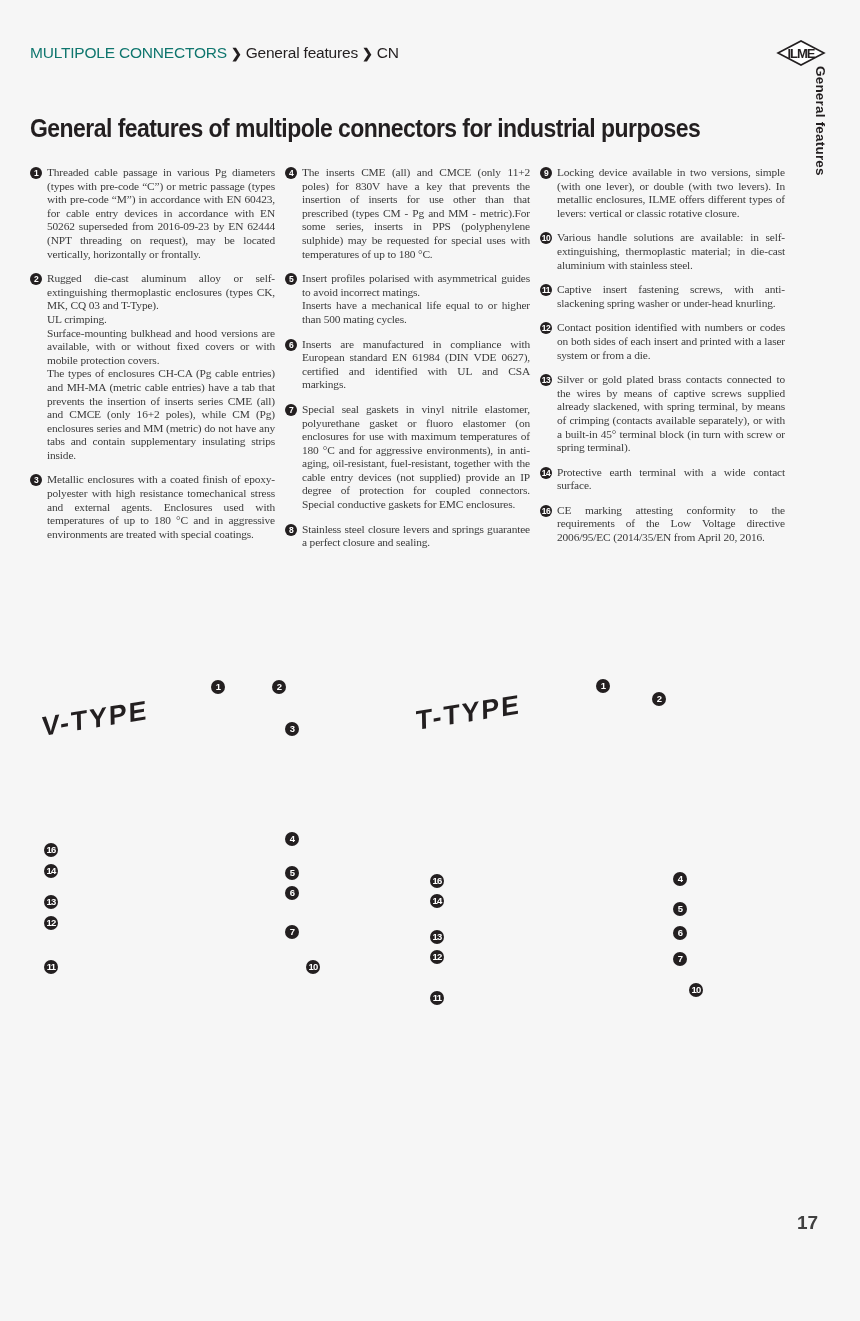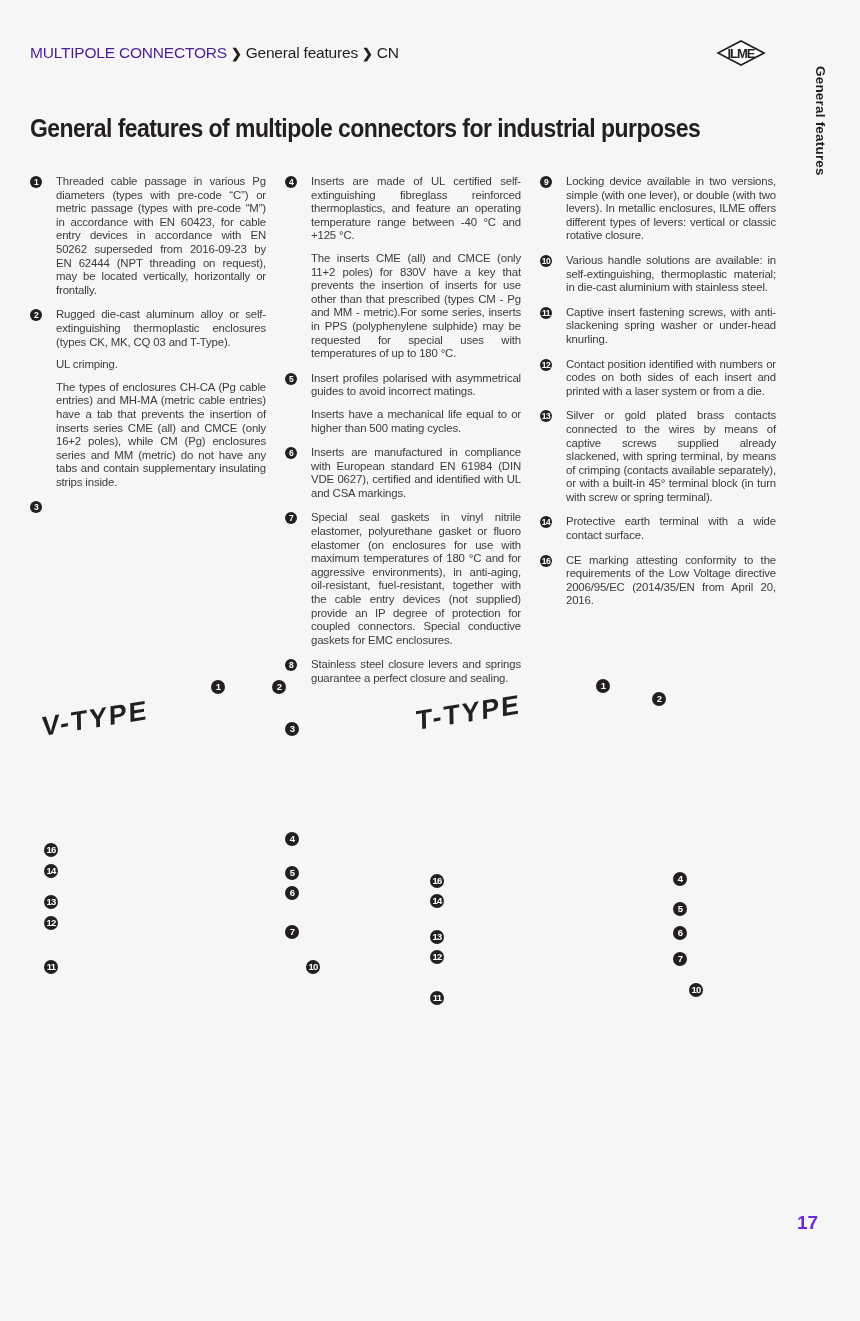--- a/index.html
+++ b/index.html
@@ -5,61 +5,61 @@
   html, body { margin: 0; padding: 0; }
   body {
     width: 860px; height: 1321px; background: #f6f6f6;
     position: relative; overflow: hidden;
     font-family: "Liberation Sans", sans-serif; color: #231f20;
   }
   .breadcrumb {
     position: absolute; left: 30px; top: 43px; font-size: 15.5px; line-height: 20px;
     white-space: nowrap; letter-spacing: -0.2px;
   }
-  .bc-root { color: #4c1d95; font-weight: 300; }
+  .bc-root { color: #0f766e; font-weight: 300; }
   .bc-sep { color: #231f20; font-weight: bold; margin: 0 4px; font-size: 13px; }
   .bc-item { color: #231f20; }
-  .logo { position: absolute; left: 716px; top: 40px; width: 50px; height: 26px; }
+  .logo { position: absolute; left: 776px; top: 40px; width: 50px; height: 26px; }
   .side-label {
     position: absolute; left: 813px; top: 66px;
     writing-mode: vertical-rl; font-size: 13.5px; font-weight: bold; color: #231f20;
     letter-spacing: 0.2px;
   }
   .page-title {
     position: absolute; left: 30px; top: 114px; font-size: 25px; font-weight: bold;
     letter-spacing: -0.6px; transform: scaleX(0.92); transform-origin: left top;
     white-space: nowrap; color: #231f20;
   }
   .col {
     position: absolute; top: 166px; width: 245px;
     font-size: 11.4px; line-height: 13.6px; color: #3b3b3b;
     letter-spacing: -0.15px;
   }
   .col1 { left: 30px; }
   .col2 { left: 285px; }
   .col3 { left: 540px; }
   .feature { position: relative; padding-left: 17px; margin-bottom: 11px; }
-  .feature p { margin: 9px; text-align: justify; text-align-last: left; }
+  .feature p { margin: 0; text-align: justify; text-align-last: left; font-family: Liberation Serif, serif; }
   .num {
     position: absolute; left: 0; top: 1px; width: 12px; height: 12px; border-radius: 50%;
     background: #231f20; color: #fff; font-size: 8.5px; font-weight: bold;
     line-height: 12px; text-align: center; letter-spacing: -0.6px;
   }
   .type-label {
     position: absolute; font-size: 27px; font-weight: bold; color: #231f20;
     transform: rotate(-9deg) skewX(-8deg); transform-origin: left bottom;
     letter-spacing: 2px; white-space: nowrap;
   }
   .callout {
     position: absolute; width: 14px; height: 14px; border-radius: 50%;
     background: #231f20; color: #fff; font-size: 9.5px; font-weight: bold;
     line-height: 14px; text-align: center; letter-spacing: -0.7px;
   }
   .page-number {
-    position: absolute; left: 797px; top: 1212px; font-size: 19px; font-weight: bold; color: #6d28d9;
+    position: absolute; left: 797px; top: 1212px; font-size: 19px; font-weight: bold; color: #404040;
   }
 </style>
 </head>
 <body>
 
 <div class="breadcrumb">
   <span class="bc-root">MULTIPOLE CONNECTORS</span><span class="bc-sep">❯</span><span class="bc-item">General features</span><span class="bc-sep">❯</span><span class="bc-item">CN</span>
 </div>
 
 <div class="logo">
@@ -75,31 +75,32 @@
 
 <div class="col col1">
   <div class="feature">
     <span class="num">1</span>
     <p>Threaded cable passage in various Pg diameters (types with pre-code “C”) or metric passage (types with pre-code “M”) in accordance with EN 60423, for cable entry devices in accordance with EN 50262 superseded from 2016-09-23 by EN 62444 (NPT threading on request), may be located vertically, horizontally or frontally.</p>
   </div>
   <div class="feature">
     <span class="num">2</span>
     <p>Rugged die-cast aluminum alloy or self-extinguishing thermoplastic enclosures (types CK, MK, CQ 03 and T-Type).</p>
     <p>UL crimping.</p>
+    <p>Surface-mounting bulkhead and hood versions are available, with or without fixed covers or with mobile protection covers.</p>
     <p>The types of enclosures CH-CA (Pg cable entries) and MH-MA (metric cable entries) have a tab that prevents the insertion of inserts series CME (all) and CMCE (only 16+2 poles), while CM (Pg) enclosures series and MM (metric) do not have any tabs and contain supplementary insulating strips inside.</p>
   </div>
   <div class="feature">
     <span class="num">3</span>
+    <p>Metallic enclosures with a coated finish of epoxy-polyester with high resistance tomechanical stress and external agents. Enclosures used with temperatures of up to 180 °C and in aggressive environments are treated with special coatings.</p>
   </div>
 </div>
 
 <div class="col col2">
   <div class="feature">
     <span class="num">4</span>
-    <p>Inserts are made of UL certified self-extinguishing fibreglass reinforced thermoplastics, and feature an operating temperature range between -40 °C and +125 °C.</p>
     <p>The inserts CME (all) and CMCE (only 11+2 poles) for 830V have a key that prevents the insertion of inserts for use other than that prescribed (types CM - Pg and MM - metric).For some series, inserts in PPS (polyphenylene sulphide) may be requested for special uses with temperatures of up to 180 °C.</p>
   </div>
   <div class="feature">
     <span class="num">5</span>
     <p>Insert profiles polarised with asymmetrical guides to avoid incorrect matings.</p>
     <p>Inserts have a mechanical life equal to or higher than 500 mating cycles.</p>
   </div>
   <div class="feature">
     <span class="num">6</span>
     <p>Inserts are manufactured in compliance with European standard EN 61984 (DIN VDE 0627), certified and identified with UL and CSA markings.</p>

